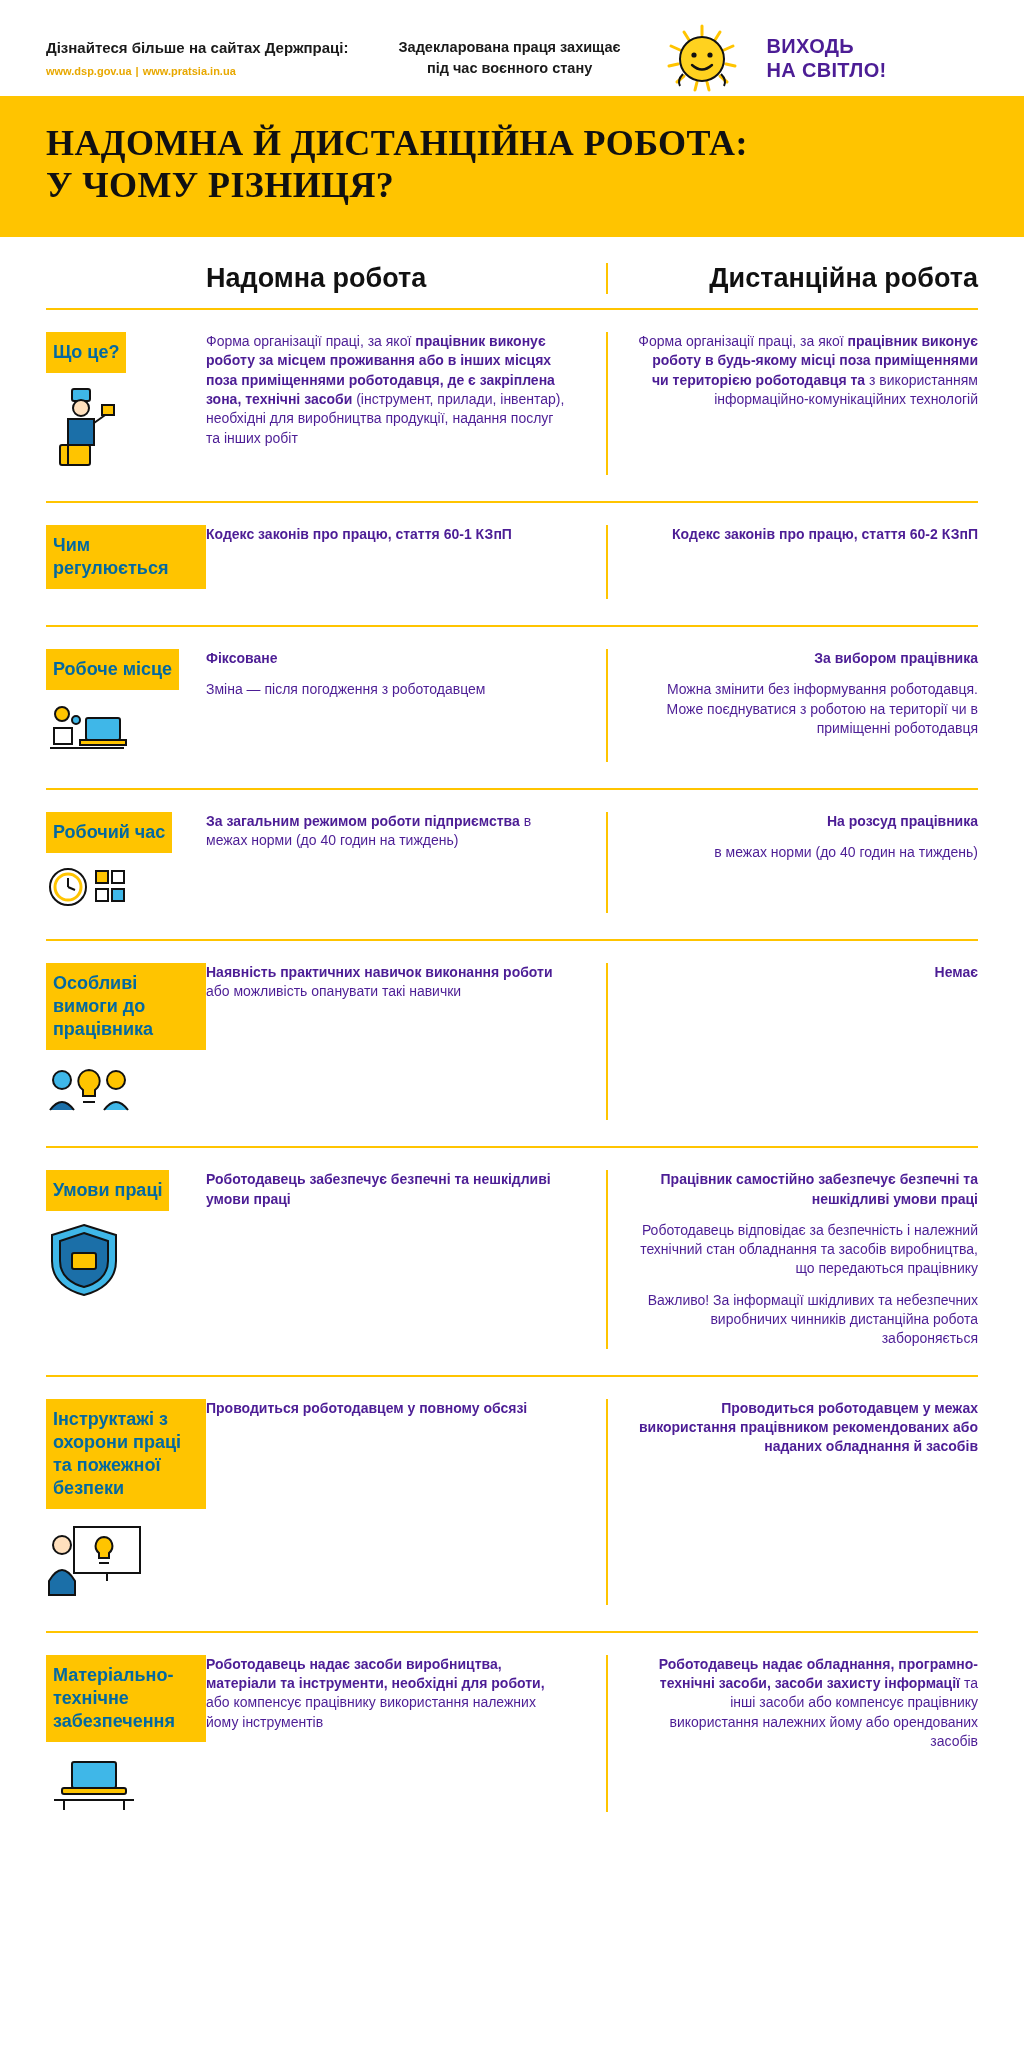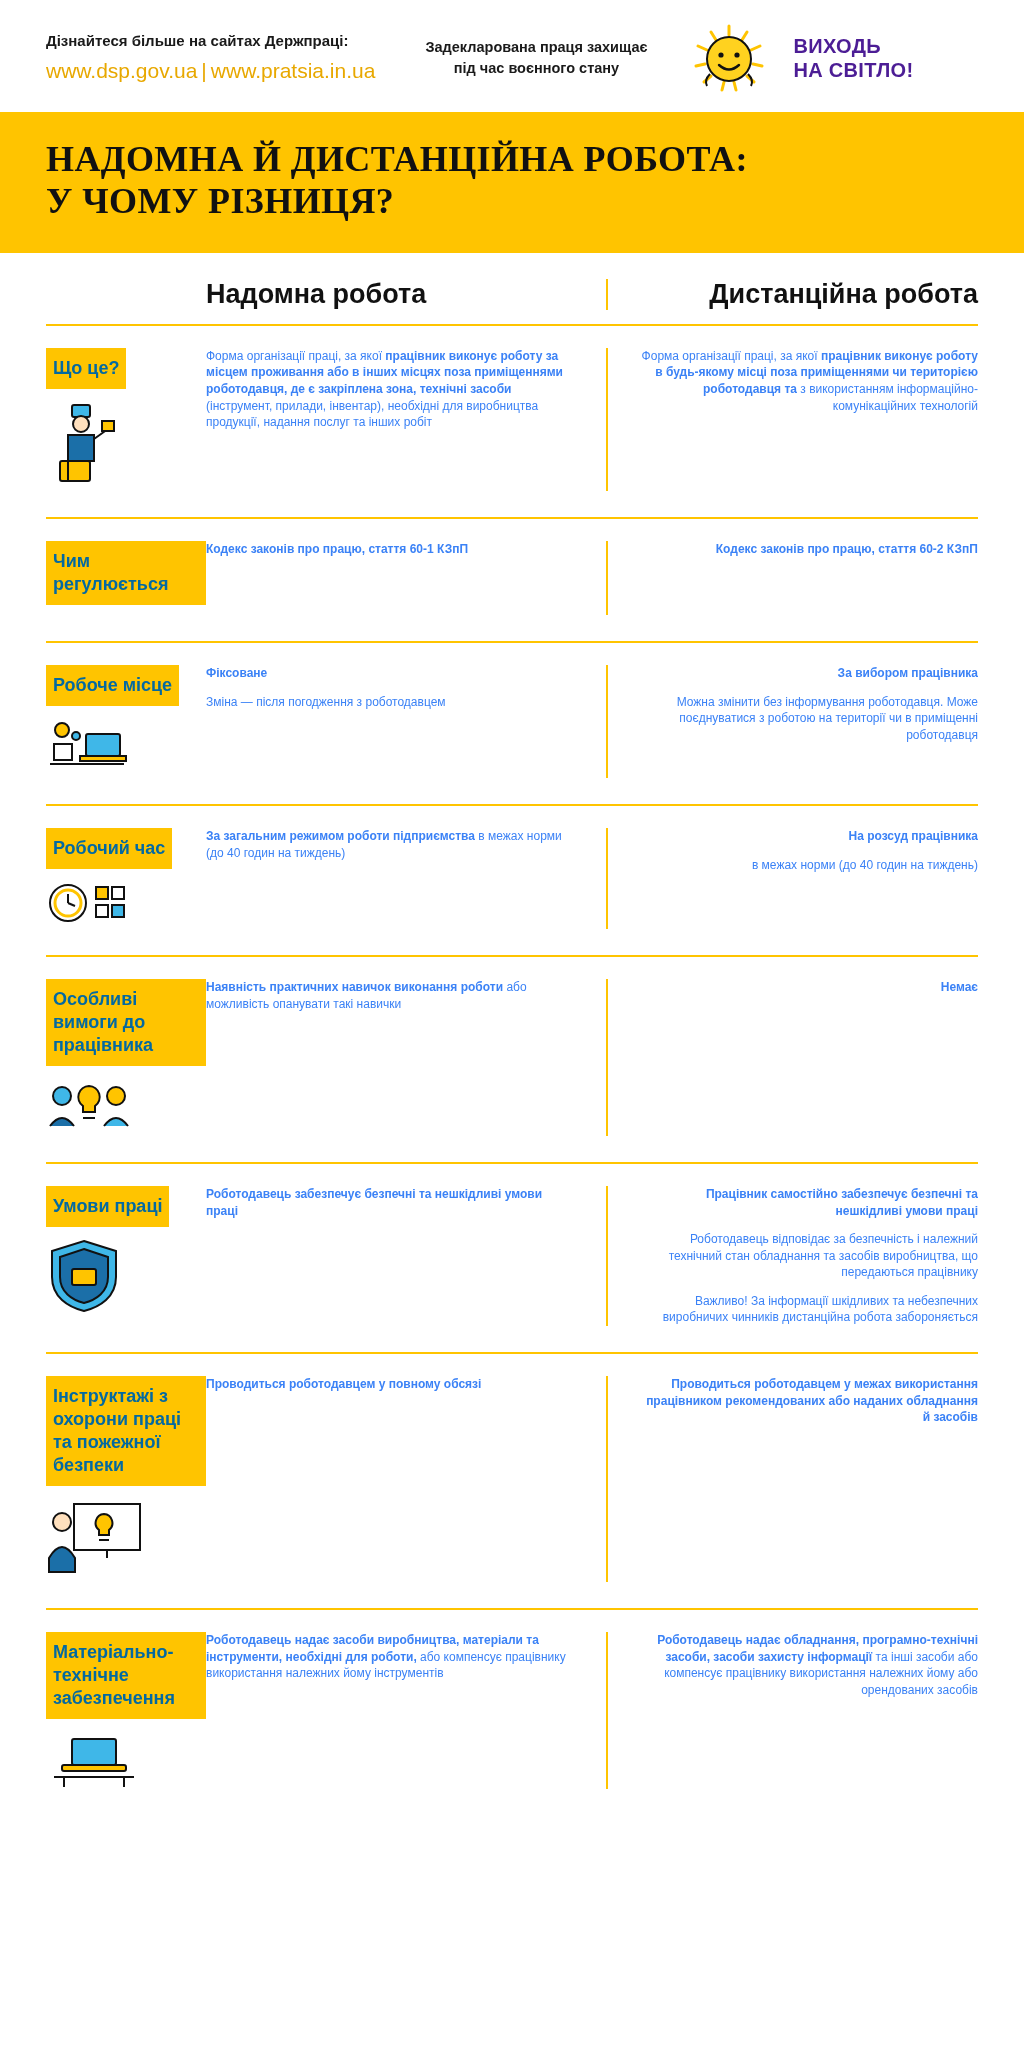--- a/index.html
+++ b/index.html
@@ -15,35 +15,35 @@
     width: 1024px;
     min-height: 2048px;
     position: relative;
     background: #ffffff;
   }
 
   
   .topbar {
     display: flex;
     align-items: center;
-    padding: 22px 46px 18px 46px;
+    padding: 22px 46px 2px 46px;
     gap: 26px;
   }
   .topbar-left {
     font-size: 15px;
     line-height: 1.5;
     font-weight: bold;
     color: #1a1a1a;
     white-space: nowrap;
   }
   .topbar-left .links {
     margin-top: 3px;
     color: #e8a800;
-    font-weight: normal;
-    font-size: 21px;
+    font-weight: bold;
+    font-size: 11px;
   }
   .topbar-left .links a { color: #e8a800; text-decoration: none; }
   .topbar-left .sep { color: #e8a800; padding: 0 4px; }
   .topbar-mid {
     font-size: 14.5px;
     line-height: 1.45;
     font-weight: bold;
     text-align: center;
     color: #1a1a1a;
     margin-left: 24px;
@@ -111,23 +111,23 @@
     font-weight: bold;
     font-size: 18px;
     line-height: 1.28;
     padding: 9px 7px;
     color: #0369a1;
   }
   .tag-wrap { margin-bottom: 10px; }
 
   .cell p {
     margin: 0 0 12px 0;
-    font-size: 12px;
+    font-size: 14px;
     line-height: 1.38;
-    color: #3b82f6;
+    color: #4c1d95;
   }
   .cell p:last-child { margin-bottom: 0; }
   .cell b { font-weight: bold; }
   .cell .lead { font-weight: bold; }
 
   .icon-box { margin-top: 8px; }
 
   
   svg { display: block; }
 </style>

